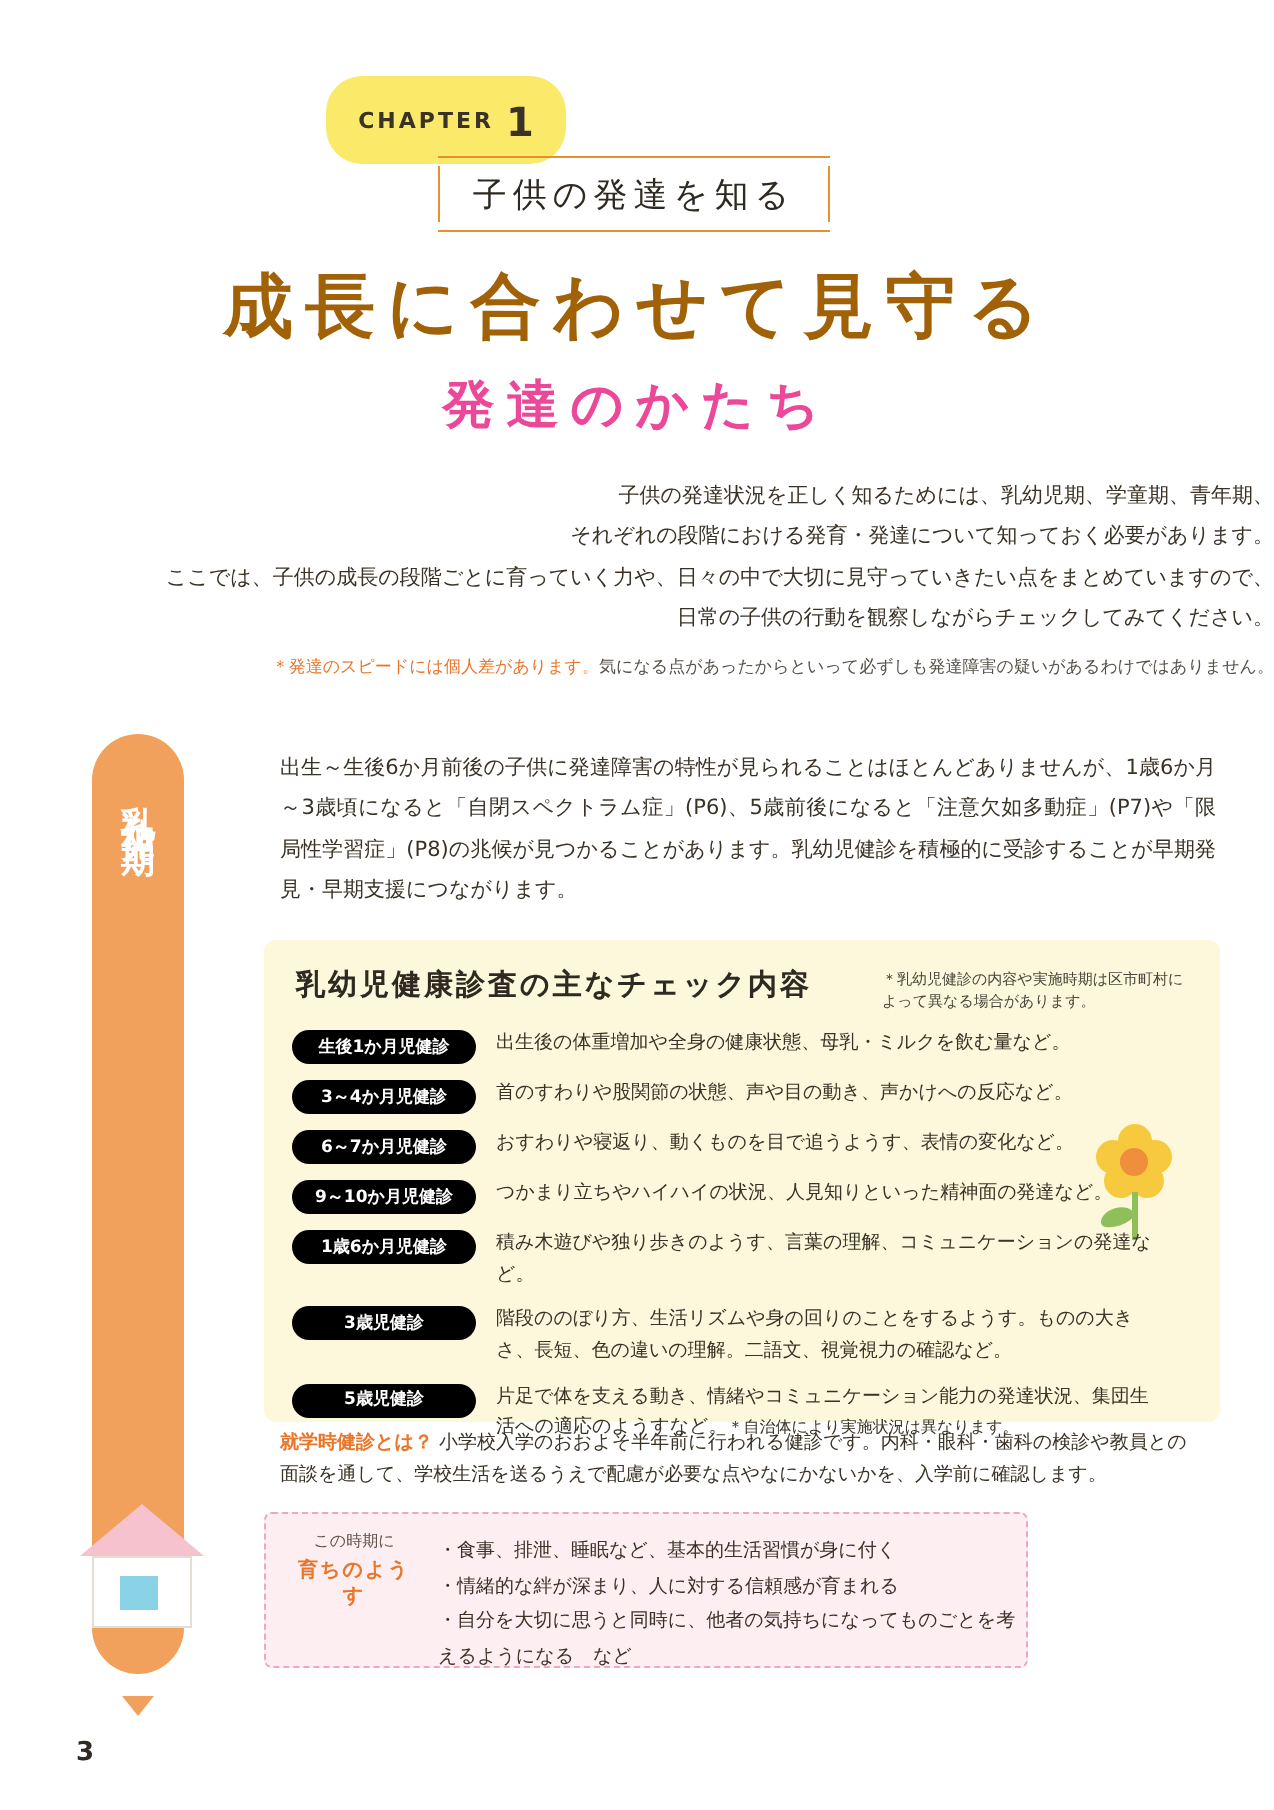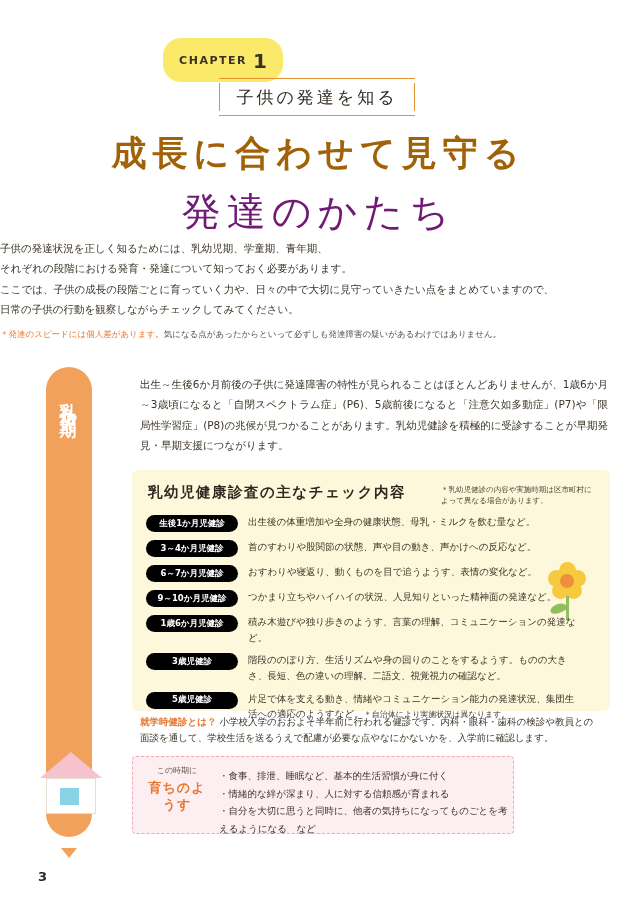--- a/index.html
+++ b/index.html
@@ -86,33 +86,33 @@
   }
   .headline .line1 {
     font-size: 35px;
     font-weight: bold;
     letter-spacing: 6px;
     color: #a16207;
     font-family: "DejaVu Sans", "Liberation Sans", sans-serif;
   }
   .headline .line2 {
     margin-top: 8px;
-    font-size: 39px;
-    font-weight: normal;
+    font-size: 26px;
+    font-weight: bold;
     letter-spacing: 6px;
-    color: #701a75;
+    color: #ec4899;
   }
 
   
   .lead {
     position: absolute;
     left: 0;
     top: 238px;
     width: 637px;
-    text-align: left;
+    text-align: right;
     font-size: 10.5px;
     line-height: 1.95;
     color: #3a3226;
   }
   .lead .note {
     display: block;
     margin-top: 6px;
     font-size: 8.5px;
     color: #555048;
   }
@@ -341,21 +341,21 @@
     left: 14px;
     top: 9px;
     width: 60px;
     text-align: center;
     font-size: 8px;
     line-height: 1.35;
     color: #5d5348;
   }
   .summary-box .sb-label .big {
     display: block;
-    font-size: 13px;
+    font-size: 10px;
     font-weight: bold;
     color: #e8762b;
     margin-top: 2px;
     letter-spacing: 1px;
   }
   .summary-box ul {
     position: absolute;
     left: 86px;
     top: 10px;
     margin: 0;

